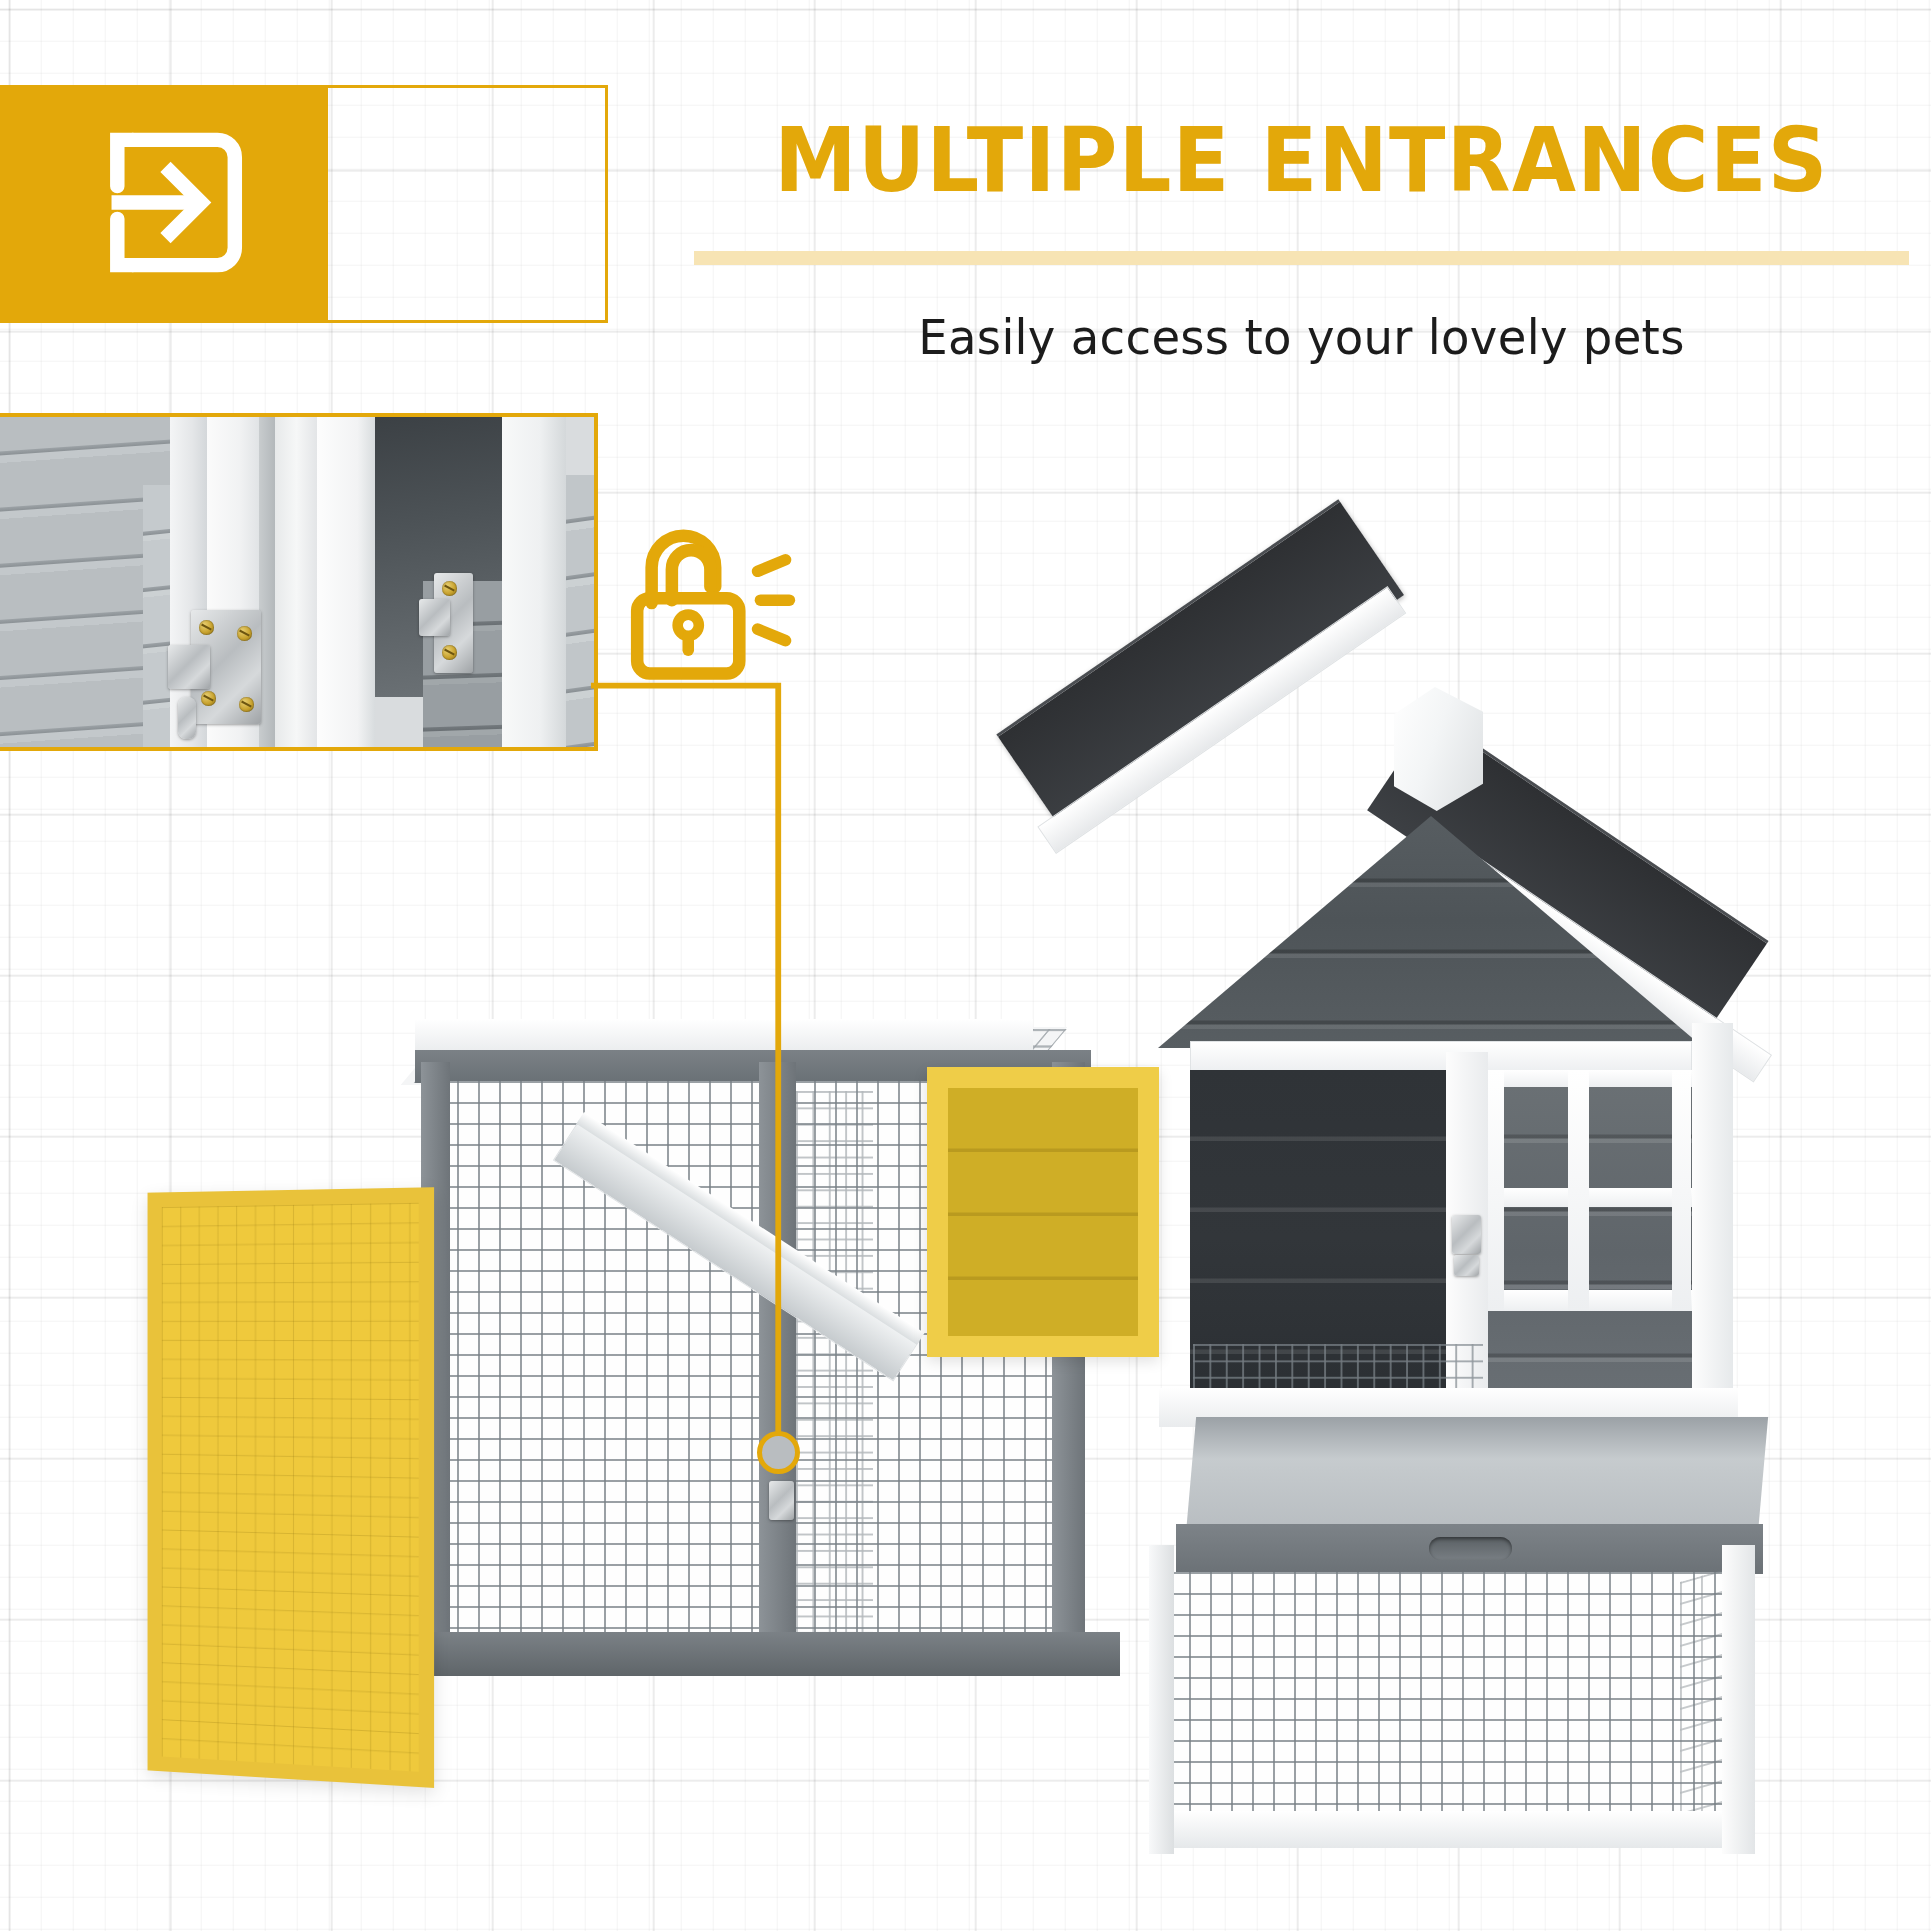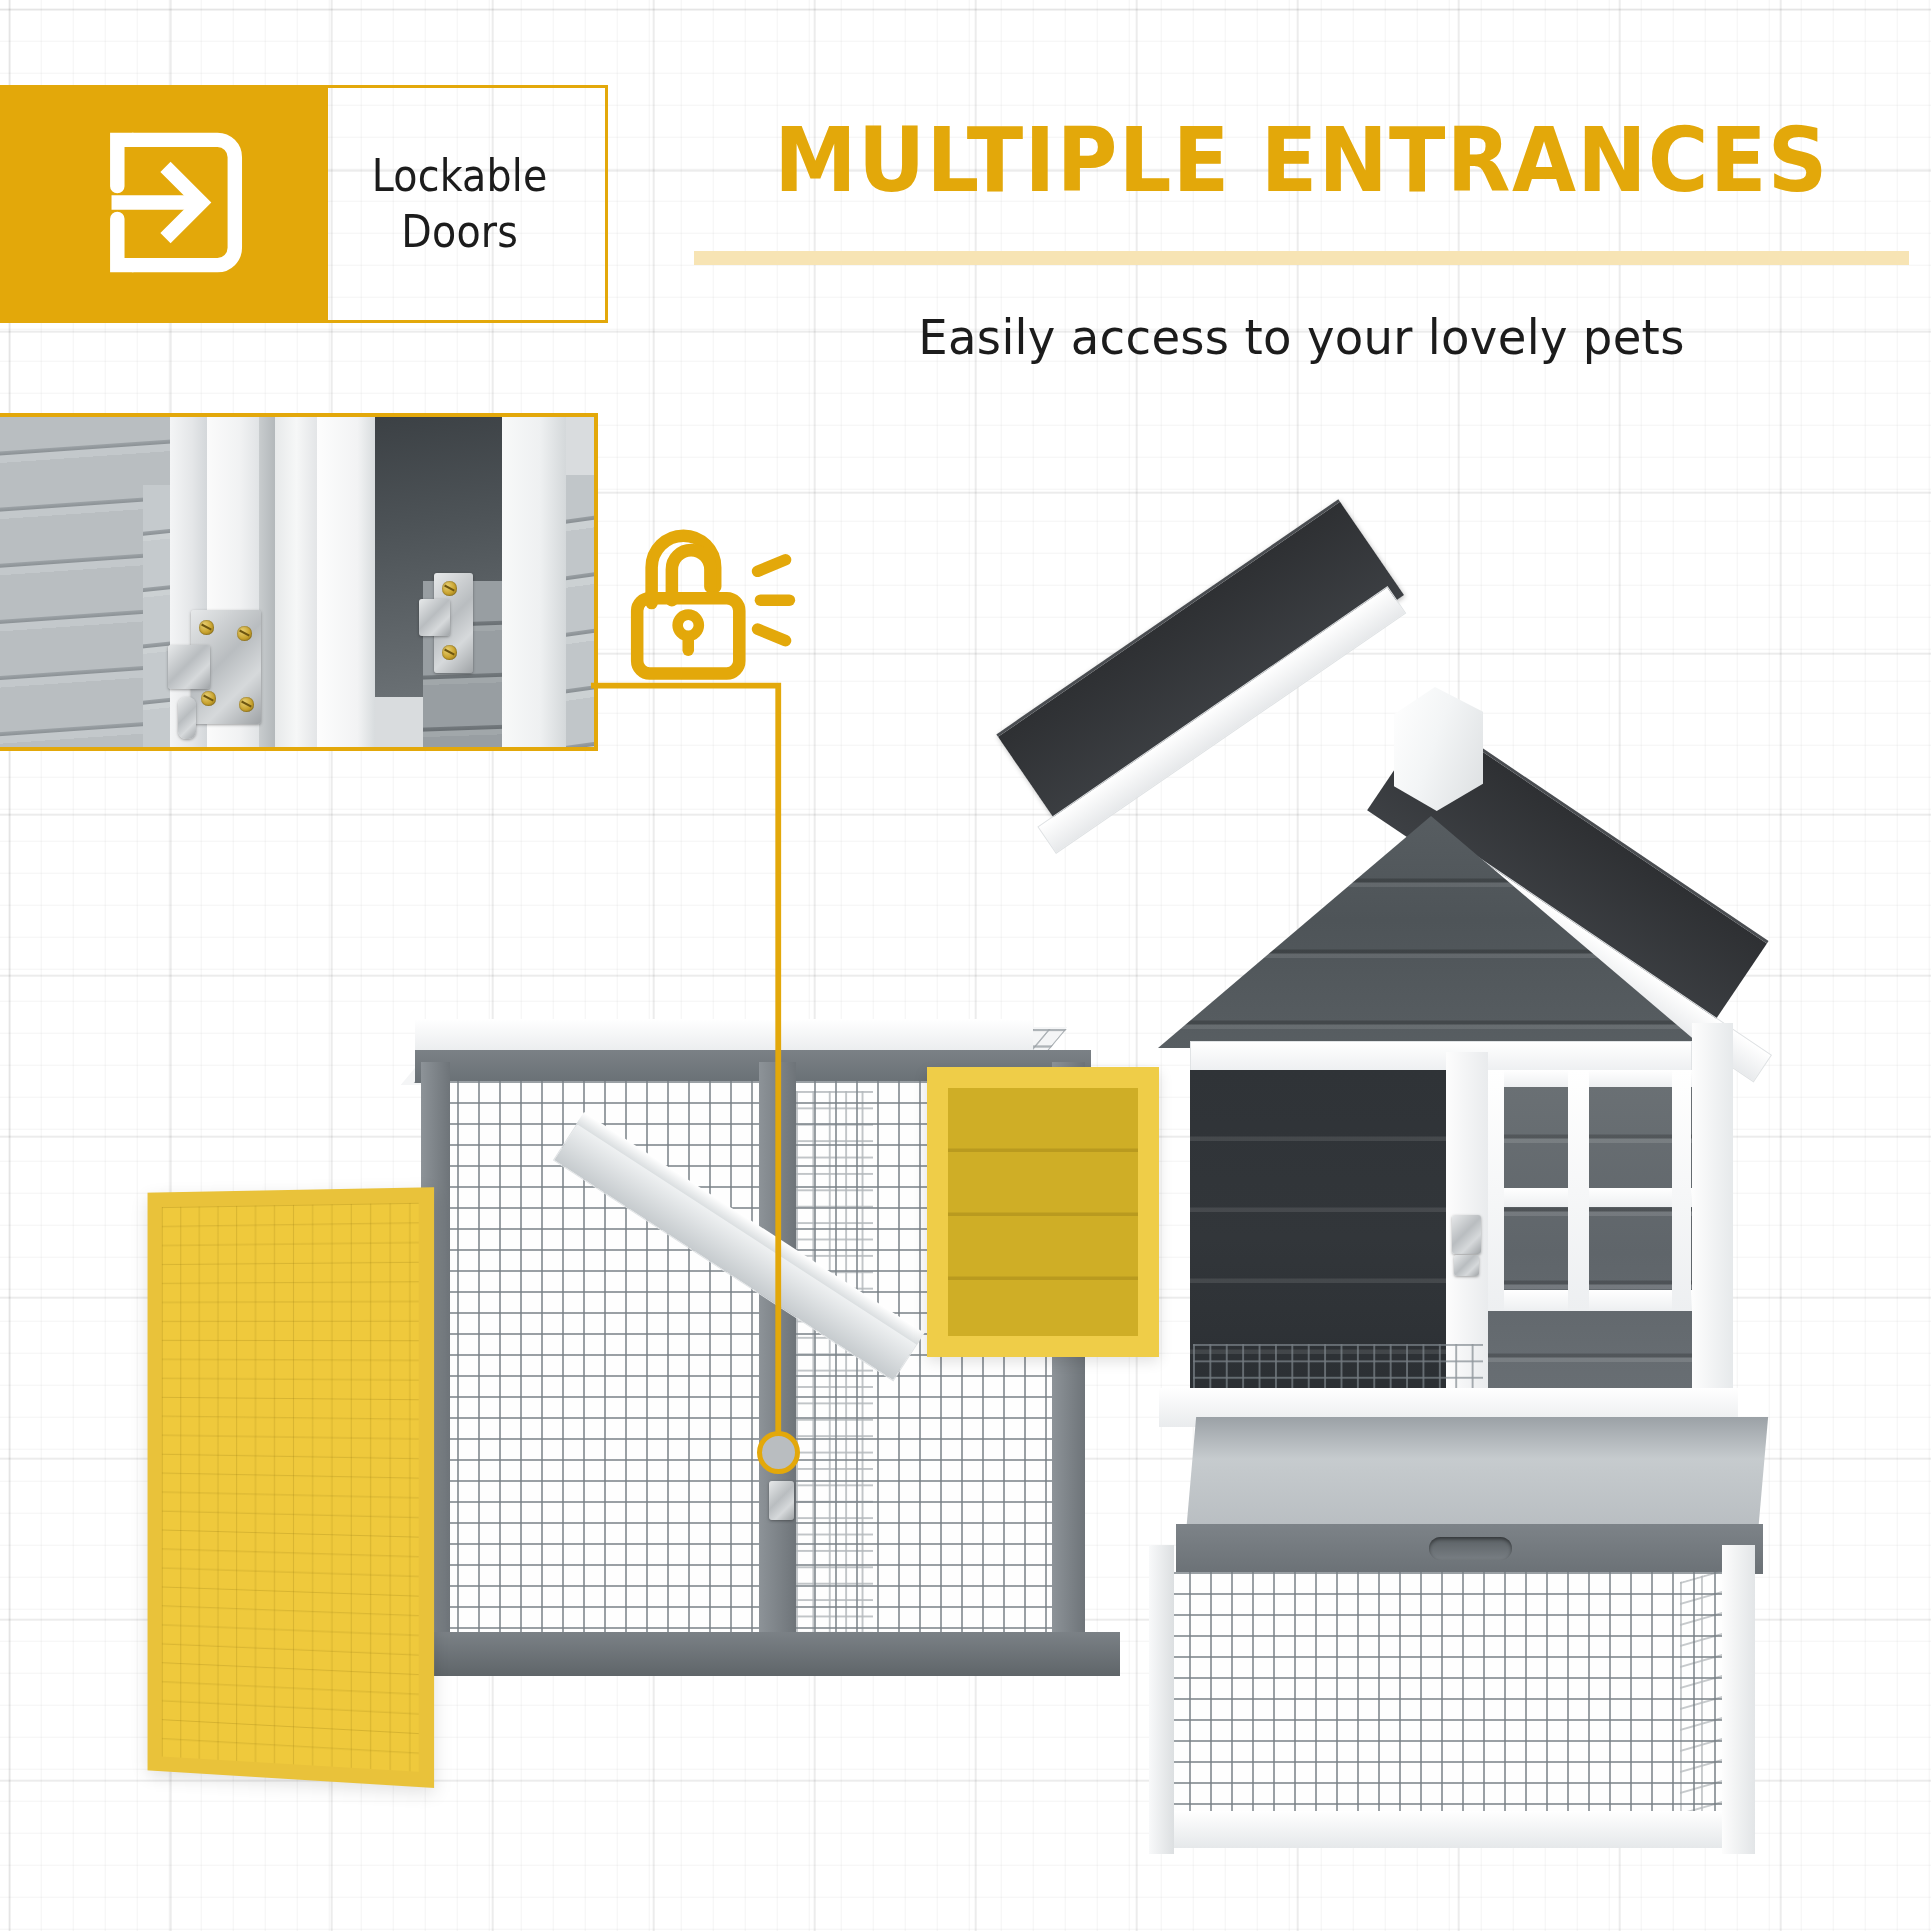--- a/index.html
+++ b/index.html
@@ -524,26 +524,20 @@
 
         <path d="M62 30 L150 30 A18 18 0 0 1 168 48 L168 142 A18 18 0 0 1 150 160 L62 160" fill="none" stroke="#ffffff" stroke-width="15" stroke-linecap="round"></path>
         <path d="M62 30 L46 30 L46 78" fill="none" stroke="#ffffff" stroke-width="15" stroke-linecap="round"></path>
         <path d="M46 112 L46 160 L62 160" fill="none" stroke="#ffffff" stroke-width="15" stroke-linecap="round"></path>
 
         <line x1="40" y1="95" x2="126" y2="95" stroke="#ffffff" stroke-width="15" stroke-linecap="butt"></line>
         <polyline points="96,58 133,95 96,132" fill="none" stroke="#ffffff" stroke-width="15" stroke-linecap="butt" stroke-linejoin="miter"></polyline>
       </svg>
     </span>
   </div>
-  <div id="badge-label-cell">
-    <div id="badge-label">
-      <div>Lockable</div>
-      <div>Doors</div>
-    </div>
-  </div>
 </div>
 
 <div id="heading-wrap">
   <div id="headline">MULTIPLE ENTRANCES</div>
   <div id="heading-rule"></div>
   <div id="subtitle">Easily access to your lovely pets</div>
 </div>
 
 
 </body></html>

